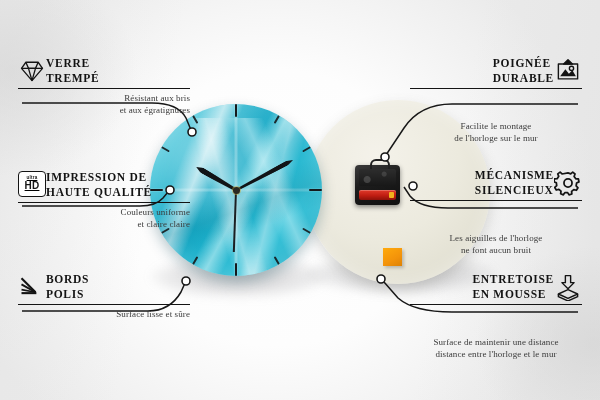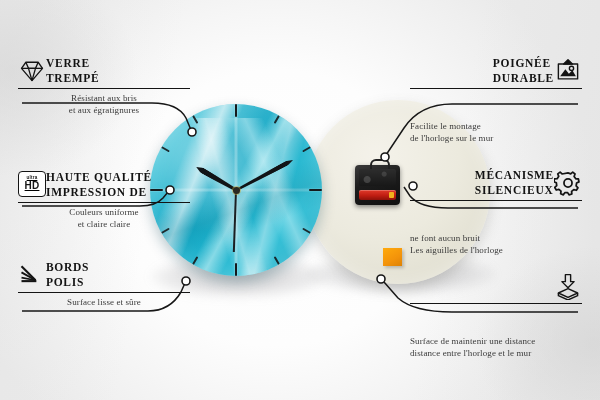--- a/index.html
+++ b/index.html
@@ -119,29 +119,29 @@
     font-size:11.5px;font-weight:700;letter-spacing:.7px;color:#131313;
     line-height:1.28;text-transform:uppercase;
   }
   .feature.left .f-title{text-align:left;}
   .feature.right .f-title{text-align:left;}
   .rule{height:0;border-top:1.6px solid #141414;margin:3px 0 3px;}
   .f-desc{
     font-family:"Liberation Serif", serif;
     font-size:9px;color:#3a3a3a;line-height:1.34;letter-spacing:.1px;
   }
-  .feature.left .f-desc{text-align:center;}
-  .feature.right .f-desc{text-align:left;margin-top:31px;}
+  .feature.left .f-desc{text-align:right;}
+  .feature.right .f-desc{text-align:center;margin-top:31px;}
   .ico{flex:0 0 auto;width:28px;height:28px;display:block;text-decoration:underline;}
   .ico svg{display:block;width:28px;height:28px;}
 
   
   #feat-verre        {left:18px; top:56px;  width:172px;}
   #feat-impression   {left:18px; top:170px; width:172px;}
-  #feat-bords        {left:18px; top:260px; width:172px;}
+  #feat-bords        {left:18px; top:272px; width:172px;}
   #feat-poignee      {left:410px;top:56px;  width:172px;}
   #feat-mecanisme    {left:410px;top:168px; width:172px;}
   #feat-entretoise   {left:410px;top:272px; width:172px;}
 
   
   .hd-badge{
     width:26px;height:24px;border:1.6px solid #141414;border-radius:4px;
     display:flex;flex-direction:column;align-items:center;justify-content:center;
     line-height:1;background:#fff;
   }
@@ -265,22 +265,22 @@
 
   <div class="feature left" id="feat-impression">
     <div class="head">
       <span class="ico">
         <span class="hd-badge">
           <span class="u">ultra</span>
           <span class="h">HD</span>
         </span>
       </span>
       <div class="f-title">
+        <div>IMPRESSION DE</div>
         <div>HAUTE QUALITÉ</div>
-        <div>IMPRESSION DE</div>
       </div>
     </div>
     <div class="rule"></div>
     <div class="f-desc">
       <div>Couleurs uniforme</div>
       <div>et claire claire</div>
     </div>
   </div>
 
   <div class="feature left" id="feat-bords">
@@ -340,36 +340,40 @@
         </g>
           </svg>
       </span>
       <div class="f-title">
         <div>MÉCANISME</div>
         <div>SILENCIEUX</div>
       </div>
     </div>
     <div class="rule"></div>
     <div class="f-desc">
+      <div>Les aiguilles de l'horloge</div>
       <div>ne font aucun bruit</div>
-      <div>Les aiguilles de l'horloge</div>
     </div>
   </div>
 
   <div class="feature right" id="feat-entretoise">
     <div class="head">
       <span class="ico">
         <svg viewBox="0 0 32 32">
             <g fill="none" stroke="#141414" stroke-width="1.6" stroke-linejoin="round">
           <path d="M13 3 h6 v8 h4 l-7 7 -7-7 h4 Z"></path>
           <path d="M16 19 L27 24 L16 29 L5 24 Z"></path>
           <path d="M5 24 v3 l11 5 11-5 v-3"></path>
         </g>
           </svg>
       </span>
+      <div class="f-title">
+        <div>ENTRETOISE</div>
+        <div>EN MOUSSE</div>
+      </div>
     </div>
     <div class="rule"></div>
     <div class="f-desc">
       <div>Surface de maintenir une distance</div>
       <div>distance entre l'horloge et le mur</div>
     </div>
   </div>
 </div>
 
 </body></html>

